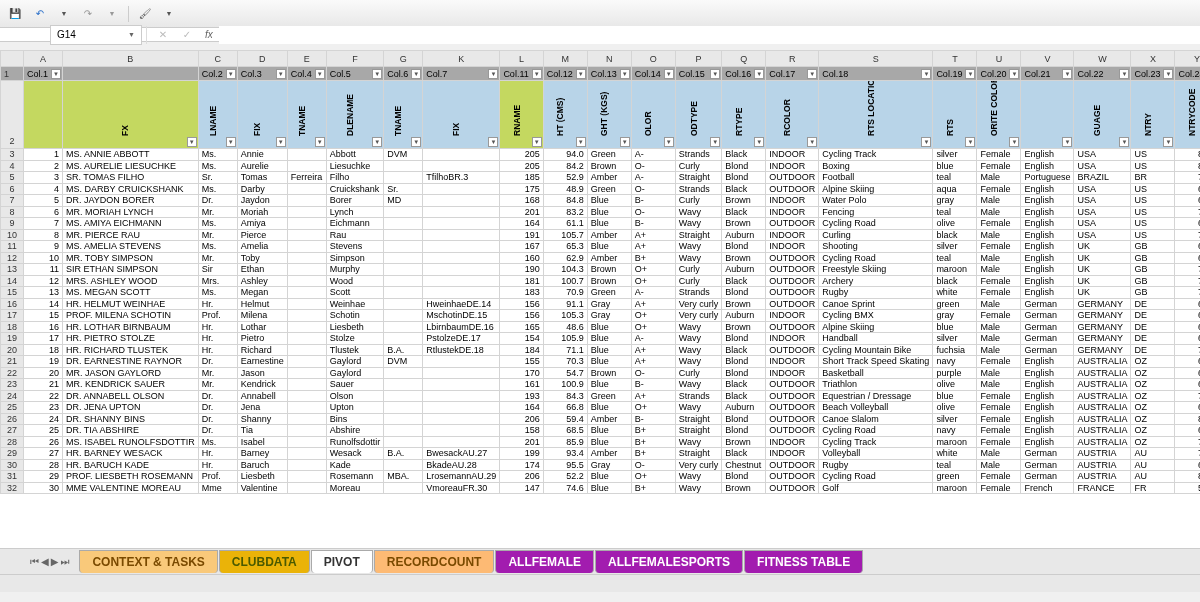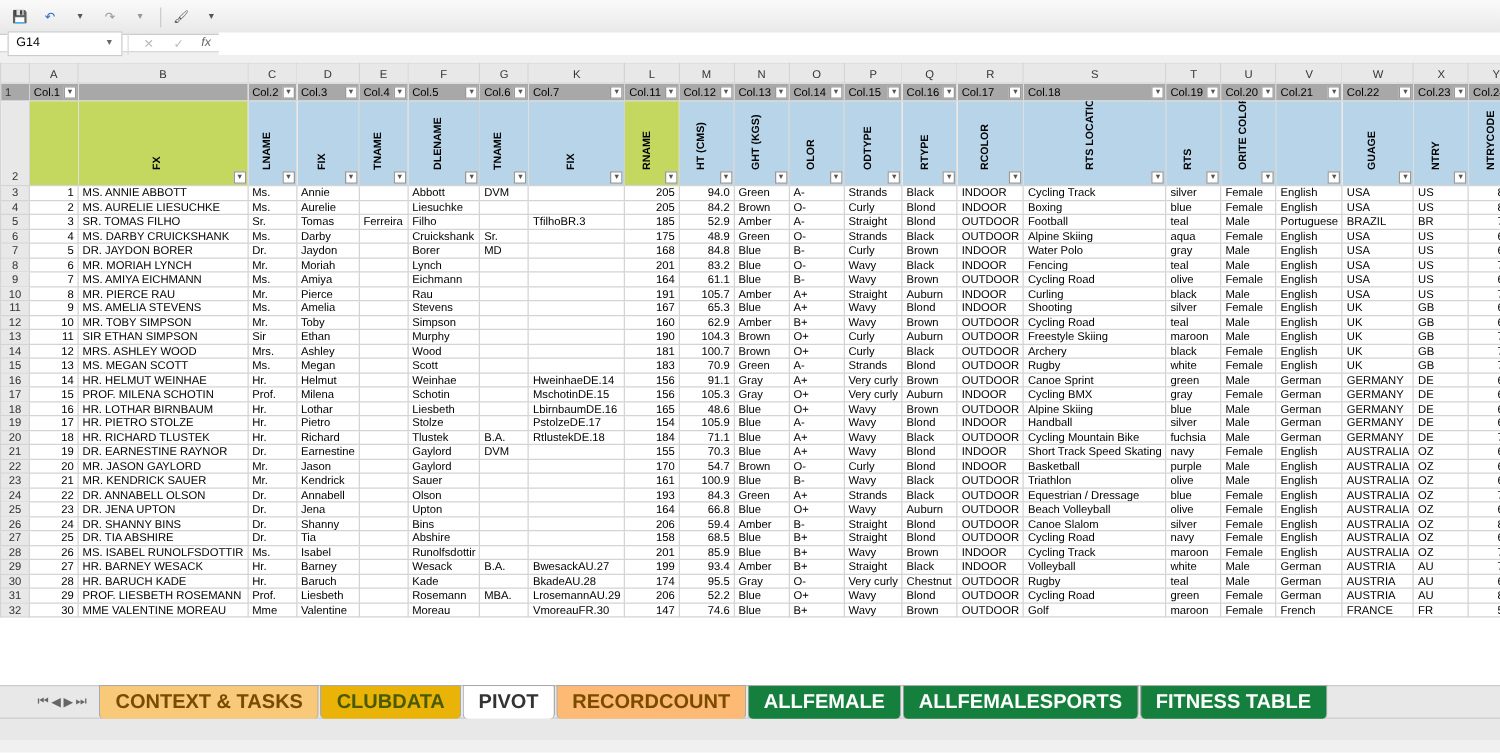--- a/index.html
+++ b/index.html
@@ -1,46 +1,46 @@
 <!DOCTYPE html>
 <html><head>
 <meta charset="utf-8">
 <style>
 *{margin:0;padding:0;box-sizing:border-box;font-family:'Segoe UI',Arial,sans-serif;font-size:10px;}
 body{background:#f0f0f0;width:1200px;height:602px;overflow:hidden;}
 .toolbar{height:28px;background:linear-gradient(#fafafa,#e8e8e8);border-bottom:1px solid #ccc;display:flex;align-items:center;padding:0 8px;gap:8px;}
 .tb-icon{width:16px;height:16px;display:flex;align-items:center;justify-content:center;color:#555;cursor:pointer;}
 .tb-sep{width:1px;height:16px;background:#ccc;}
-.formula-bar{height:14px;background:#fff;border-bottom:1px solid #ccc;display:flex;align-items:center;}
+.formula-bar{height:14px;background:#fff;border-bottom:1px solid #ccc;display:flex;align-items:center;padding-left:44px;}
 .name-box{width:92px;height:20px;border:1px solid #ccc;background:#fff;padding:2px 6px;display:flex;align-items:center;justify-content:space-between;margin-left:6px;}
 .name-box::after{content:"▼";font-size:7px;color:#666;}
 .fb-btn{width:24px;text-align:center;color:#888;cursor:pointer;}
 .fb-sep{width:1px;height:18px;background:#ddd;margin:0 4px;}
 .fx{font-style:italic;color:#666;padding:0 6px;}
 .fb-input{flex:1;height:18px;border:none;outline:none;padding:0 6px;}
 .grid-wrap{position:relative;height:498px;background:#fff;overflow:hidden;}
 table{border-collapse:collapse;table-layout:fixed;}
 td,th{border:1px solid #d4d4d4;height:11.5px;padding:0 3px;white-space:nowrap;overflow:hidden;font-size:9px;vertical-align:middle;background:#fff;}
 th.col-hd{background:#e8e8e8;text-align:center;font-weight:normal;color:#333;height:16px;}
 td.row-hd{background:#e8e8e8;text-align:center;color:#333;width:22px;}
 tr.header-row td{background:#a8a8a8;height:14px;position:relative;padding-right:14px;}
 tr.header-row2 td{height:68px;position:relative;vertical-align:bottom;padding-bottom:2px;}
 tr.header-row2 td .rot{transform:rotate(-90deg);transform-origin:left bottom;position:absolute;bottom:12px;left:50%;white-space:nowrap;font-size:8.5px;font-weight:bold;}
 tr.header-row2 td.blue{background:#b8d4e8;}
 tr.header-row2 td.green{background:#c4d860;}
 .filter-btn{position:absolute;right:1px;bottom:1px;width:10px;height:10px;background:#fff;border:1px solid #999;font-size:6px;line-height:8px;text-align:center;color:#555;}
 .tabs{height:26px;background:#e8e8e8;border-top:1px solid #ccc;display:flex;align-items:center;padding-left:30px;}
 .tab-nav{display:flex;gap:2px;margin-right:10px;}
 .tab-nav span{cursor:pointer;color:#666;font-size:10px;}
-.tab{padding:4px 12px;border:1px solid #aaa;border-bottom:none;margin-right:1px;cursor:pointer;font-size:16px;font-weight:bold;border-radius:0 0 4px 4px;}
+.tab{padding:4px 12px;border:1px solid #aaa;border-bottom:none;margin-right:1px;cursor:pointer;font-size:12px;font-weight:bold;border-radius:0 0 4px 4px;}
 .tab.t1{background:#f9c97a;color:#7a4a00;}
 .tab.t2{background:#eab308;color:#4a5a00;}
 .tab.t3{background:#fff;color:#333;}
 .tab.t4{background:#fdba74;color:#7a4a00;}
-.tab.t5{background:#15803d;color:#fff;}
+.tab.t5{background:#a21caf;color:#fff;}
 .status{height:18px;background:#e8e8e8;border-top:1px solid #ccc;}
 .right{text-align:right;}
 .corner{background:#e8e8e8;width:22px;}
 </style>
 </head>
 <body>
 
 <div class="toolbar">
   <span class="tb-icon" style="color:#2a6fc9">💾</span>
   <span class="tb-icon" style="color:#2a6fc9">↶</span>

